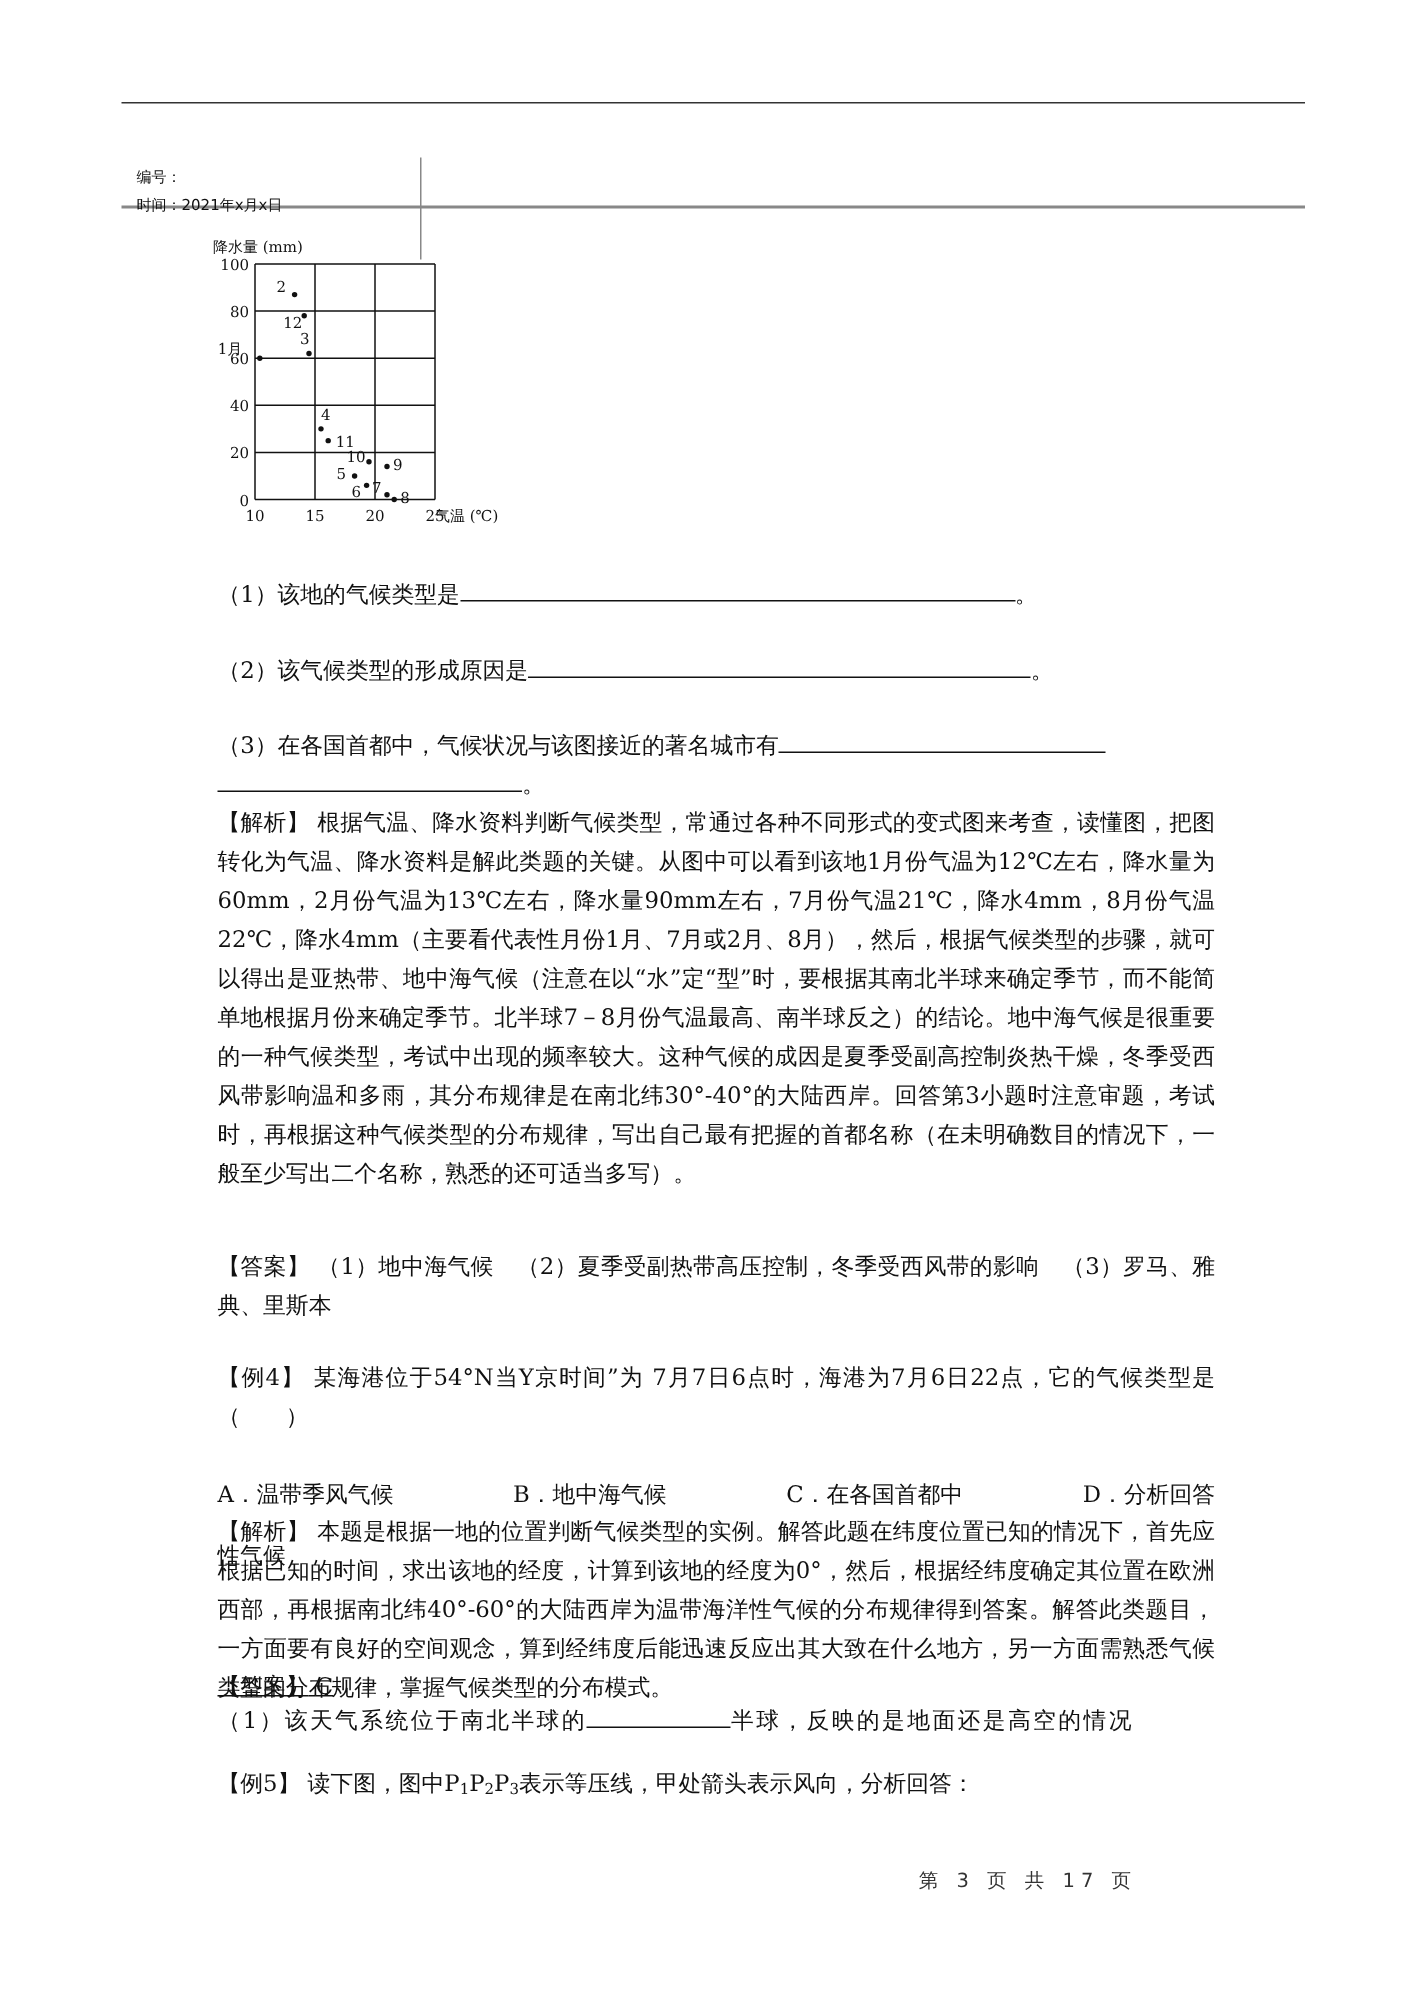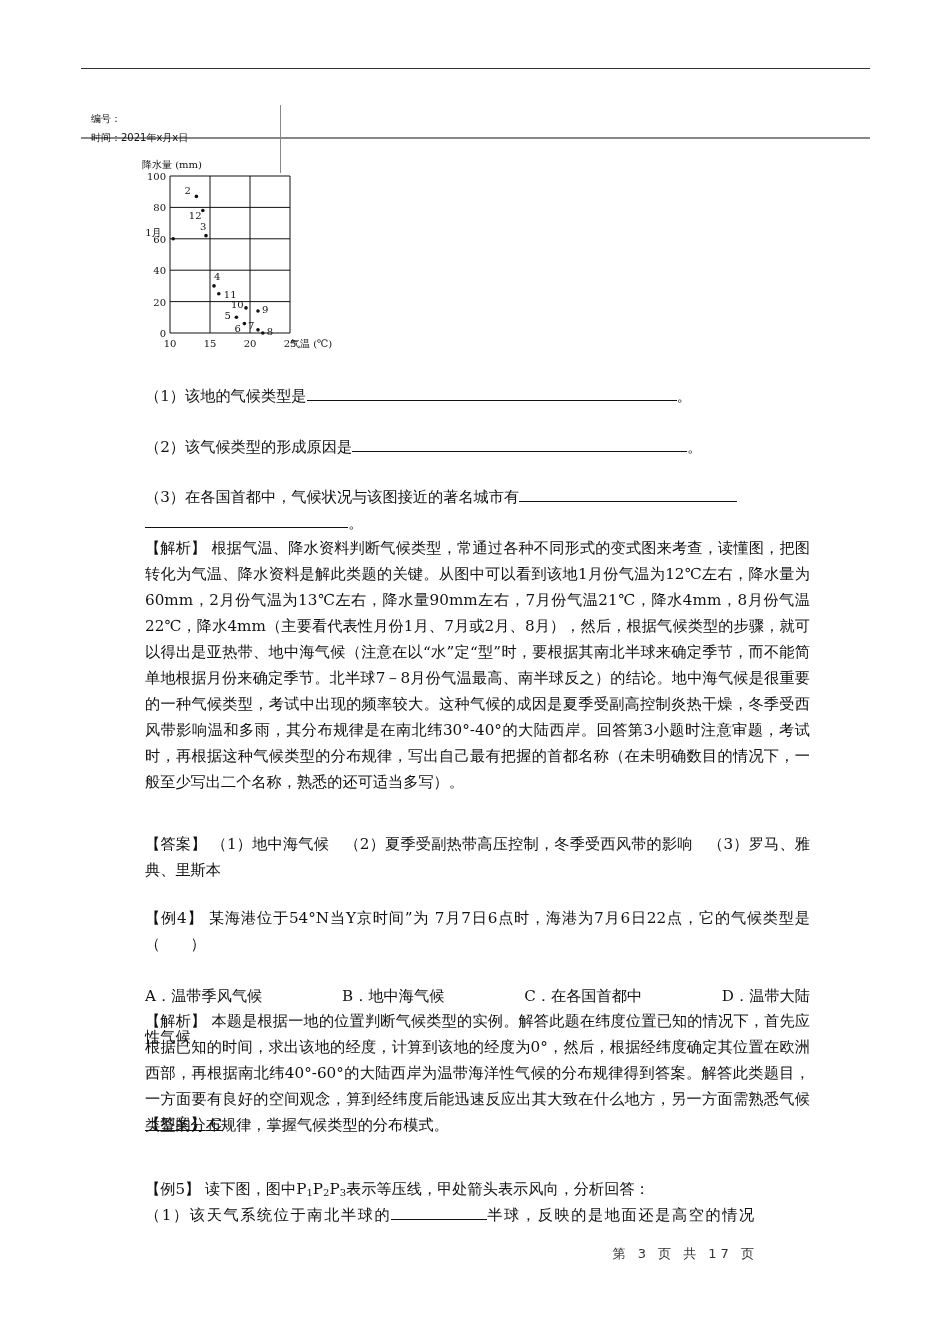--- a/index.html
+++ b/index.html
@@ -115,39 +115,39 @@
 </div>
 
 <div class="text para" style="top:905px;">
   <span>【例4】</span>
   <span>某海港位于54°N当Y京时间”为 7月7日6点时，海港为7月6日22点，它的气候类型是（　　）</span>
 </div>
 <div class="text options" style="top:983px;">
   <span>A．温带季风气候</span>
   <span>B．地中海气候</span>
   <span>C．在各国首都中</span>
-  <span>D．温带大陆</span>
+  <span>D．分析回答</span>
 </div>
 <div class="text" style="top:1024px;">
   <span>性气候</span>
 </div>
 
 <div class="text para" style="top:1008px;">
   <span>【解析】</span>
   <span>本题是根据一地的位置判断气候类型的实例。解答此题在纬度位置已知的情况下，首先应根据已知的时间，求出该地的经度，计算到该地的经度为0°，然后，根据经纬度确定其位置在欧洲西部，再根据南北纬40°-60°的大陆西岸为温带海洋性气候的分布规律得到答案。解答此类题目，一方面要有良好的空间观念，算到经纬度后能迅速反应出其大致在什么地方，另一方面需熟悉气候类型的分布规律，掌握气候类型的分布模式。</span>
 </div>
 
 <div class="text" style="top:1111px;text-decoration:underline;">
   <span>【答案】</span>
   <span>C</span>
 </div>
 
 <div class="text" style="top:1176px;">
   <span>【例5】</span>
   <span>读下图，图中</span><span>P</span><sub>1</sub><span>P</span><sub>2</sub><span>P</span><sub>3</sub><span>表示等压线，甲处箭头表示风向，分析回答：</span>
 </div>
-<div class="text" style="top:1202px; letter-spacing:1.6px;">
+<div class="text" style="top:1134px; letter-spacing:1.6px;">
   <span>（1）该天气系统位于南北半球的</span><span class="blank" style="width:96px;"></span><span>半球，反映的是地面还是高空的情况</span>
 </div>
 
 <div class="footer">
   <span>第 3 页 共 17 页</span>
 </div>
 
 </body></html>

